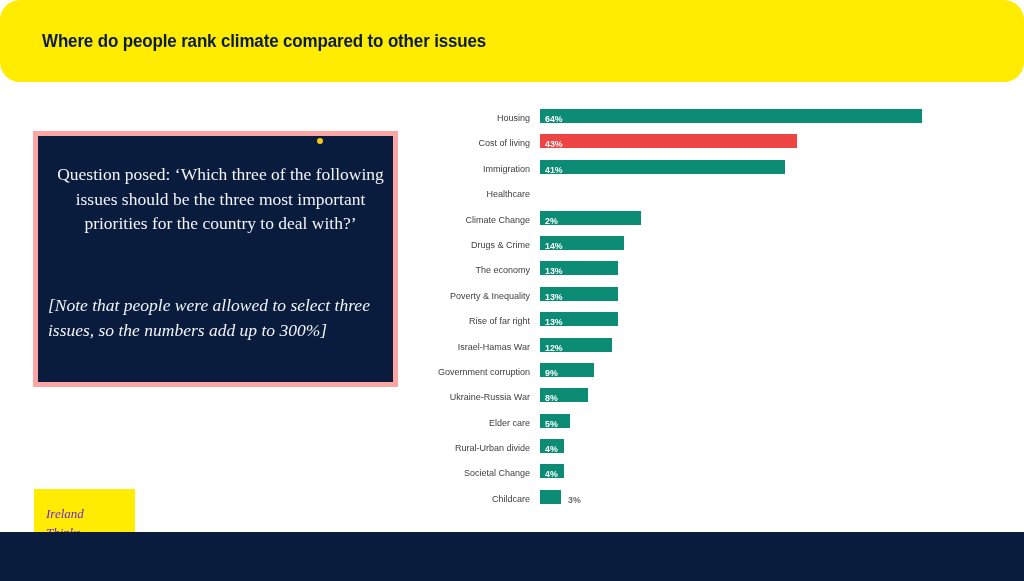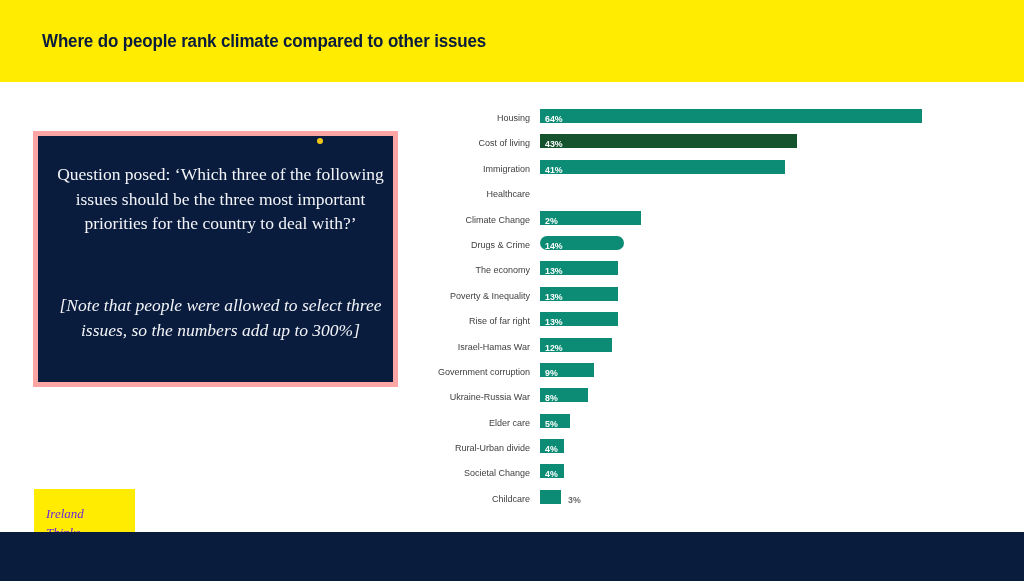--- a/index.html
+++ b/index.html
@@ -18,20 +18,21 @@
     overflow: hidden;
   }
 
   
   #header-band {
     position: absolute;
     left: 0; top: 0;
     width: 1024px;
     height: 82px;
     background: #ffec00;
+    border-radius: 20px;
   }
   #header-title {
     position: absolute;
     left: 42px;
     top: 31px;
     font-family: "Liberation Sans", sans-serif;
     font-size: 17.5px;
     font-weight: bold;
     color: #0a1c3d;
     letter-spacing: -0.15px;
@@ -69,21 +70,20 @@
     font-family: "Liberation Serif", serif;
     font-size: 17.5px;
     line-height: 24.5px;
     color: #f2f4f8;
   }
   #question-note {
     position: absolute;
     left: 10px;
     top: 157px;
     width: 345px;
-    text-align: center;
     font-family: "Liberation Serif", serif;
     font-style: italic;
     font-size: 17.5px;
     line-height: 24.5px;
     color: #f2f4f8;
   }
 
   
   #chart {
     position: absolute;
@@ -197,21 +197,21 @@
         <div class="cat-label">Housing</div>
         <div class="bar-track">
           <div class="bar" style="width: 382px; background: rgb(12, 140, 116);">
             <span class="bar-value-in">64%</span>
           </div>
         </div>
       </div>
       <div class="bar-row">
         <div class="cat-label">Cost of living</div>
         <div class="bar-track">
-          <div class="bar" style="width: 257px; background: #14532d;">
+          <div class="bar" style="width: 257px; background: #ef4444;">
             <span class="bar-value-in">43%</span>
           </div>
         </div>
       </div>
       <div class="bar-row">
         <div class="cat-label">Immigration</div>
         <div class="bar-track">
           <div class="bar" style="width: 245px; background: rgb(12, 140, 116); text-align: center;">
             <span class="bar-value-in">41%</span>
           </div>
@@ -224,21 +224,21 @@
         <div class="cat-label">Climate Change</div>
         <div class="bar-track">
           <div class="bar" style="width: 101px; background: rgb(12, 140, 116);">
             <span class="bar-value-in">2%</span>
           </div>
         </div>
       </div>
       <div class="bar-row">
         <div class="cat-label">Drugs &amp; Crime</div>
         <div class="bar-track">
-          <div class="bar" style="width: 84px; background: rgb(12, 140, 116); border-radius: 9px;">
+          <div class="bar" style="width: 84px; background: rgb(12, 140, 116);">
             <span class="bar-value-in">14%</span>
           </div>
         </div>
       </div>
       <div class="bar-row">
         <div class="cat-label">The economy</div>
         <div class="bar-track">
           <div class="bar" style="width: 78px; background: rgb(12, 140, 116);">
             <span class="bar-value-in">13%</span>
           </div>

